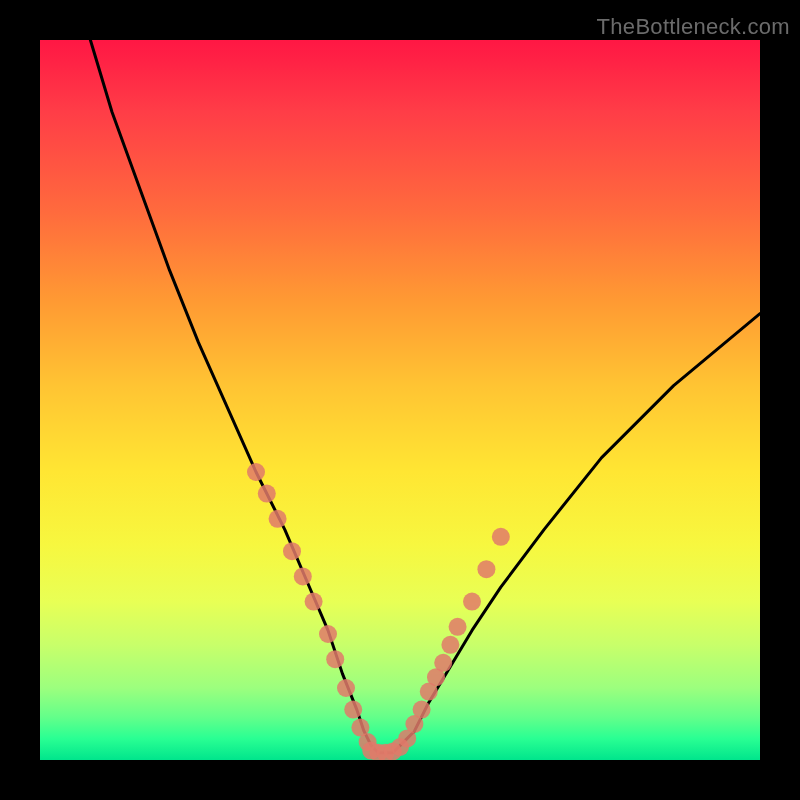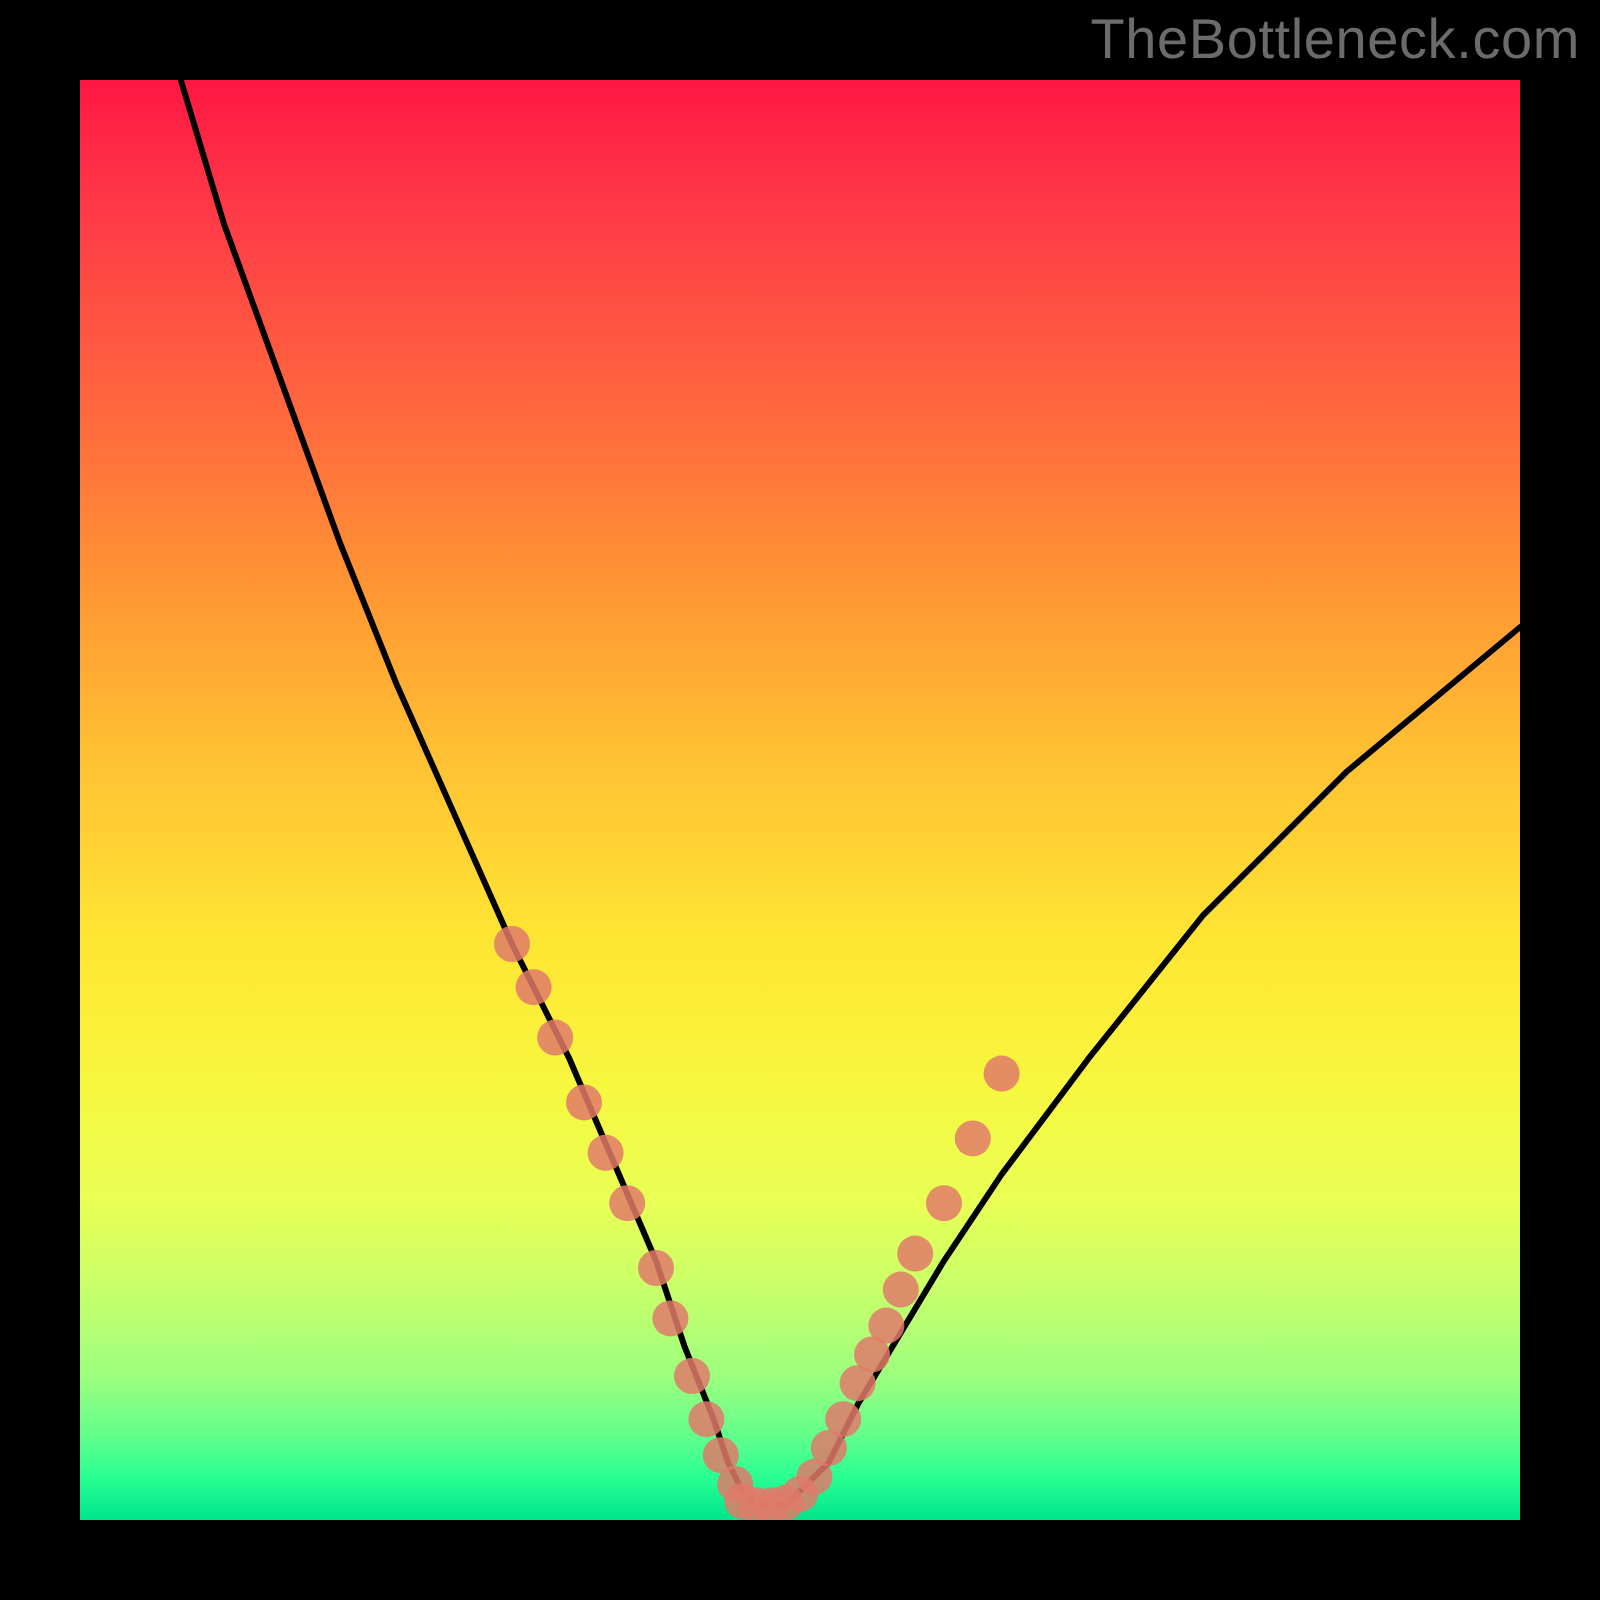--- a/index.html
+++ b/index.html
@@ -42,24 +42,24 @@
   }
   .curve {
     position: absolute;
     left: 0;
     top: 0;
     width: 720px;
     height: 720px;
   }
   .watermark {
     position: absolute;
-    top: 4px;
+    top: 14px;
     right: 10px;
     color: #6b6b6b;
-    font-size: 28px;
+    font-size: 22px;
     font-weight: 500;
     letter-spacing: 0.3px;
     text-align: center;
   }
 </style>
 </head>
 <body>
 
 <div class="outer-frame">
   <div class="watermark">TheBottleneck.com</div>

